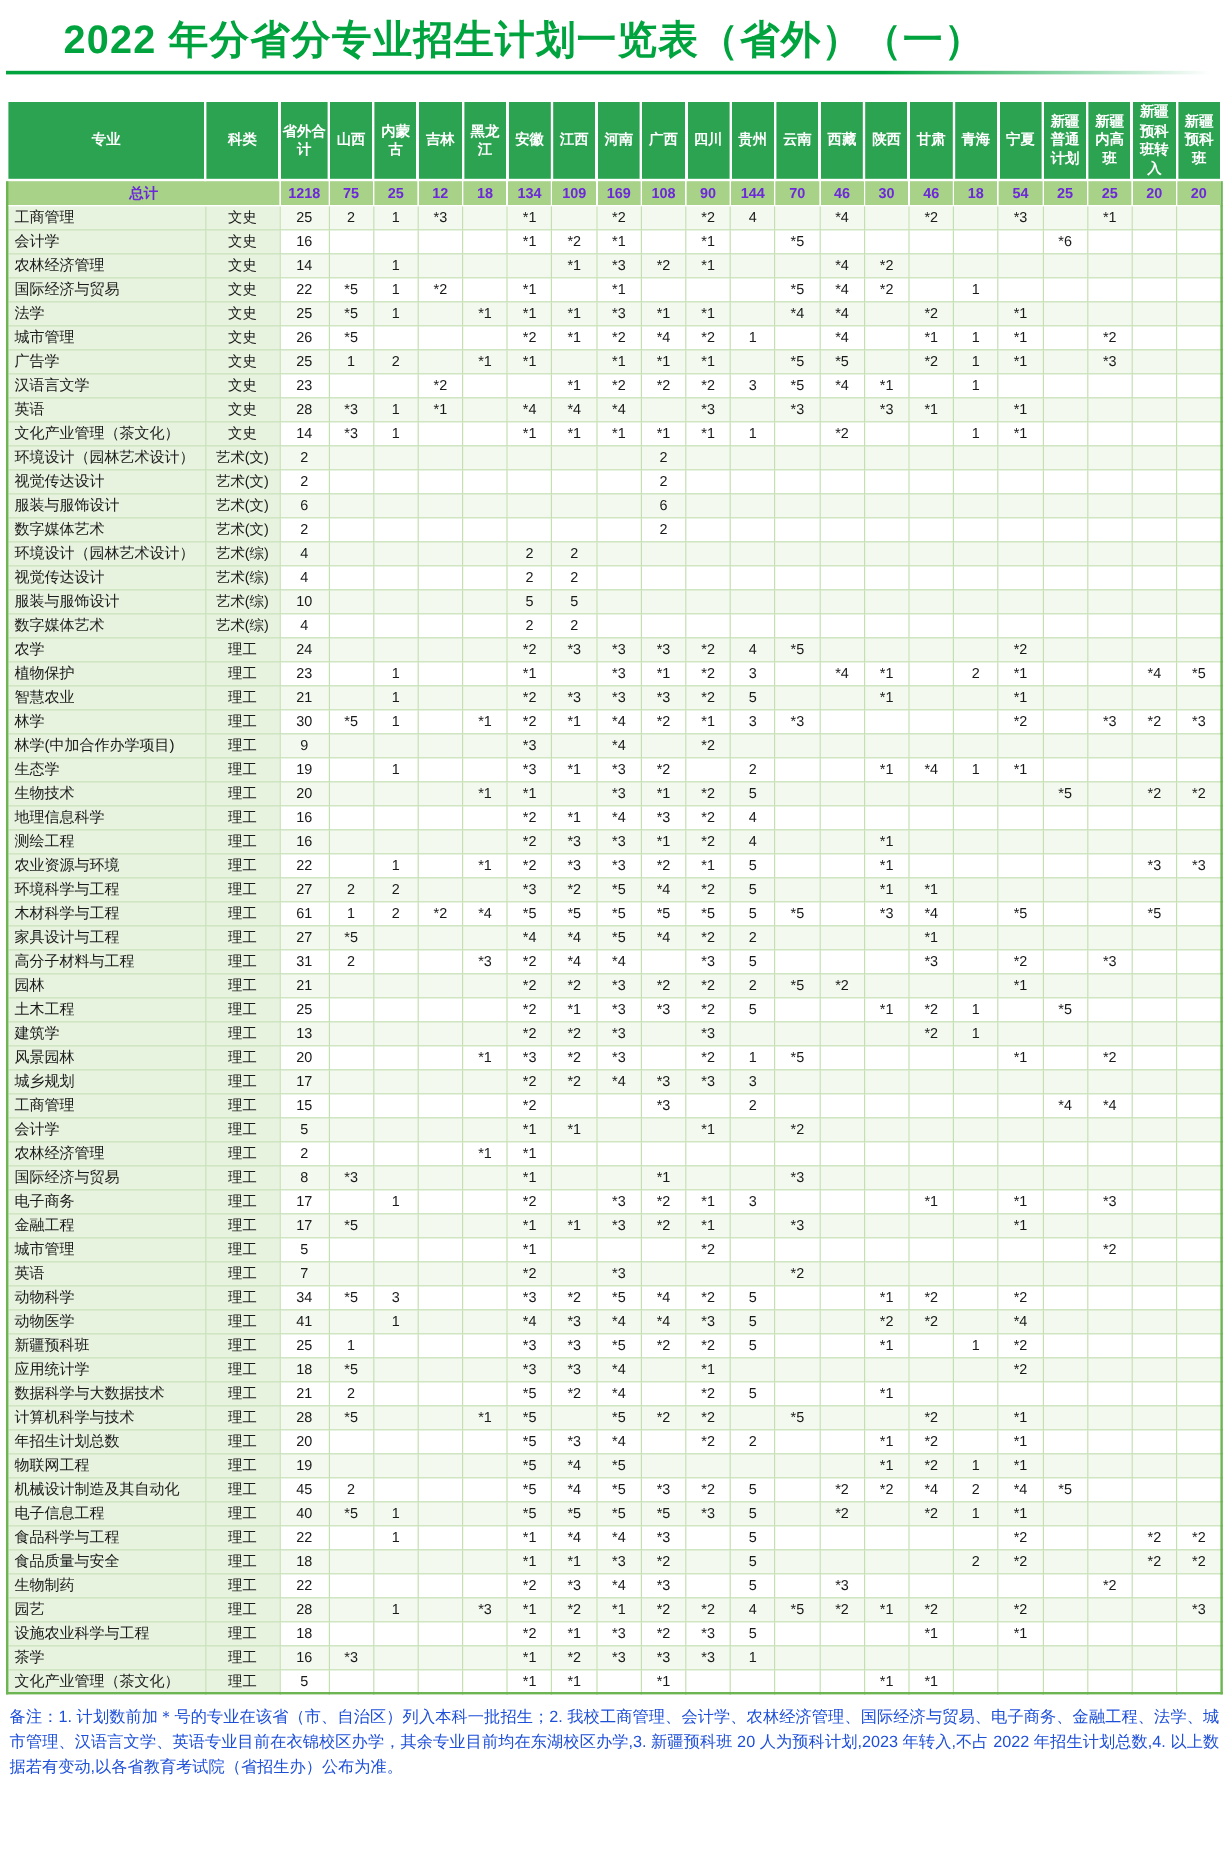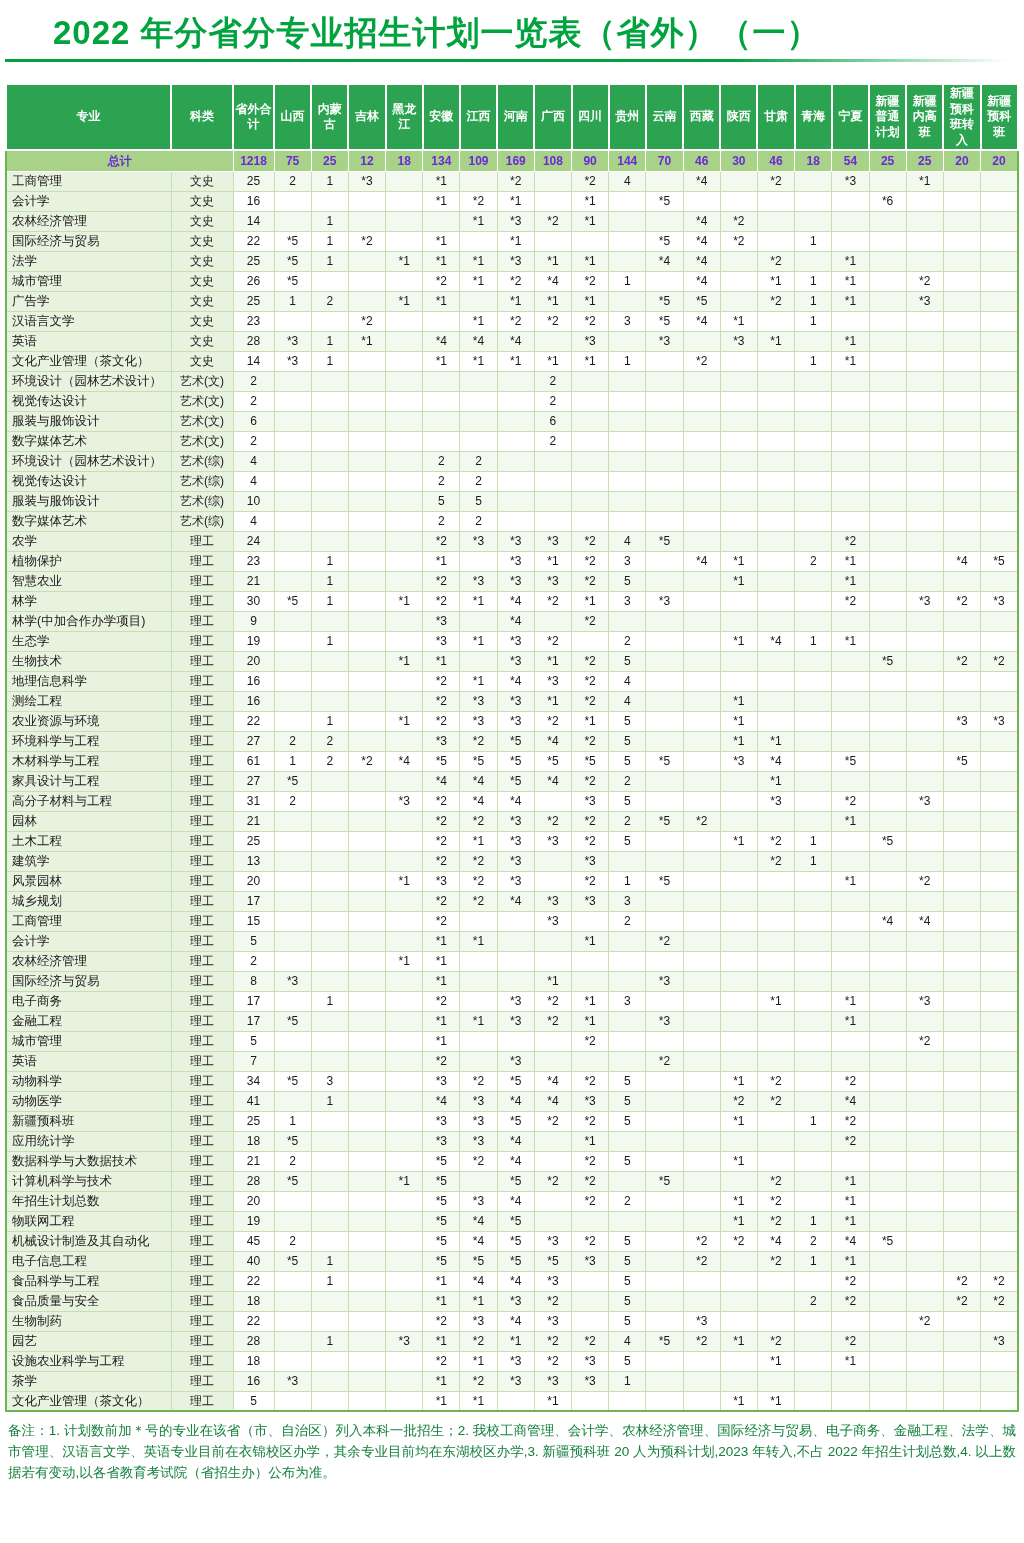--- a/index.html
+++ b/index.html
@@ -46,21 +46,21 @@
   tbody td{
     border:1px solid var(--grid);height:20px;background:#ffffff;
   }
   tbody tr:nth-child(even) td.val{background:var(--band);}
   td.major{
     text-align:left;padding-left:5px;background:var(--name-bg) !important;
     white-space:nowrap;font-size:12.5px;
   }
   td.cat{background:var(--name-bg) !important;}
   .footnote{
-    margin-top:9px;padding:0 3px;font-size:13.5px;line-height:1.55;color:#15803d;
+    margin-top:9px;padding:0 3px;font-size:13.5px;line-height:1.55;color:#1d4ed8;
     text-align:justify;
   }
 </style>
 </head>
 <body>
 
 <div class="page">
   <div class="page-title">2022 年分省分专业招生计划一览表（省外）（一）</div>
   <hr class="title-rule">
   <table class="plan">

